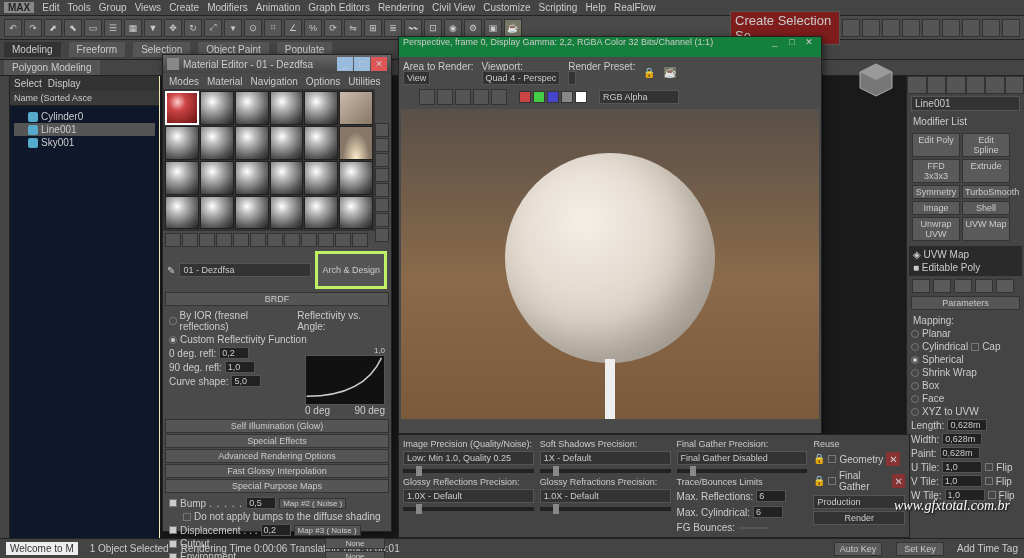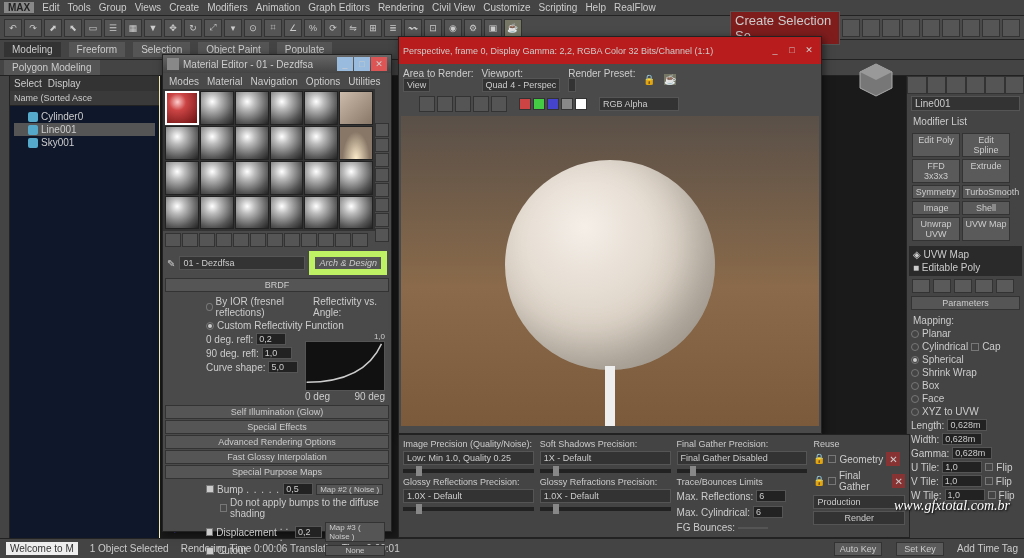--- a/index.html
+++ b/index.html
@@ -48,32 +48,32 @@
 .matswatch { display:grid; grid-template-columns:repeat(6,1fr); gap:1px; padding:2px; background:#333; }
 .matswatch .cell { aspect-ratio:1; background:radial-gradient(circle at 35% 30%, #fff 0%, #bbb 25%, #555 70%, #222 100%); border:1px solid #222; }
 .matswatch .cell.red { background:radial-gradient(circle at 35% 30%, #fcc 0%, #c44 30%, #611 100%); }
 .matswatch .cell.sel { border:2px solid #fff; }
 .mat-sidebar { position:absolute; right:0; top:34px; width:16px; display:flex; flex-direction:column; gap:1px; }
 .mat-sidebar .sb { width:14px; height:14px; background:#555; border:1px solid #333; }
 .mat-tools { height:18px; display:flex; gap:1px; padding:2px; }
 .mat-tools .mt { width:16px; height:14px; background:#555; border:1px solid #333; }
 .matname { display:flex; padding:2px 4px; gap:4px; align-items:center; }
 .matname input { flex:1; background:#333; border:1px solid #555; color:#ccc; padding:1px 3px; font-size:9px; }
-.matname .type { background:#555; border:6px solid #bef264; padding:1px 4px; font-size:9px;font-style:italic; }
+.matname .type { background:#555; border:3px solid #bef264; padding:11px 4px; font-size:9px; }
 .rollhdr { background:#555; text-align:center; padding:1px; font-size:9px; border:1px solid #333; margin:1px 2px; }
-.rollbody { padding:2px 6px; font-size:9px;margin-left:37px; }
+.rollbody { padding:2px 6px; font-size:9px; }
 .row { display:flex; align-items:center; gap:3px; padding:1px 0; }
 .spin { background:#222; border:1px solid #555; width:30px; padding:0 2px; font-size:9px; }
 .curve { width:80px; height:50px; background:#111; border:1px solid #555; position:relative; }
 .curve svg { width:100%; height:100%; }
 .mapbtn { background:#555; border:1px solid #333; padding:0 3px; font-size:8px; }
 
 
 .renderwin { position:absolute; top:36px; left:398px; width:424px; height:398px; background:#4a4a4a; border:1px solid #222; box-shadow:2px 2px 8px rgba(0,0,0,.5); }
-.renderwin .titlebar { height:27px; background:#b91c1c; display:flex; align-items:center; padding:0 4px; }
+.renderwin .titlebar { height:20px; background:#15803d; display:flex; align-items:flex-start; padding:0 4px; }
 .renderwin .titlebar .t { flex:1; font-size:9px; }
 .renderwin .titlebar .wbtn { width:16px; height:12px; margin-left:1px; text-align:center; font-size:9px; }
 .renderwin .opts { padding:4px; display:flex; gap:8px; flex-wrap:wrap; align-items:center; }
 .renderwin .sel { background:#333; border:1px solid #555; padding:1px 3px; font-size:9px; }
 .renderwin .tbar { padding:2px 20px; display:flex; gap:2px; align-items:center; }
 .renderwin .tbar .tb { width:16px; height:16px; background:#555; border:1px solid #333; }
 .renderwin .swatch { width:12px; height:12px; border:1px solid #333; }
 .renderwin .img { flex:1; background:#6a4a3a; margin:2px; position:relative; height:310px; }
 .renderwin .sphere { position:absolute; left:50%; top:48%; transform:translate(-50%,-50%); width:210px; height:210px; border-radius:50%; background:radial-gradient(circle at 38% 32%, #f5efe8 0%, #ded4c8 50%, #b8aea0 100%); box-shadow:inset -20px -20px 40px rgba(0,0,0,.2); }
 .renderwin .stick { position:absolute; left:50%; bottom:0; transform:translateX(-50%); width:10px; height:60px; background:#eee; }
@@ -277,21 +277,21 @@
         </div>
       <div class="row">
           <span>Length:</span> 
           <span class="spinner">0,628m</span>
         </div>
       <div class="row">
           <span>Width:</span> 
           <span class="spinner">0,628m</span>
         </div>
       <div class="row">
-          <span>Gamma:</span> 
+          <span>Paint:</span> 
           <span class="spinner">0,628m</span>
         </div>
       <div class="row">
           <span>U Tile:</span> 
           <span class="spinner">1,0</span> 
           <span class="chk"></span>
           <span>Flip</span>
         </div>
       <div class="row">
           <span>V Tile:</span> 

